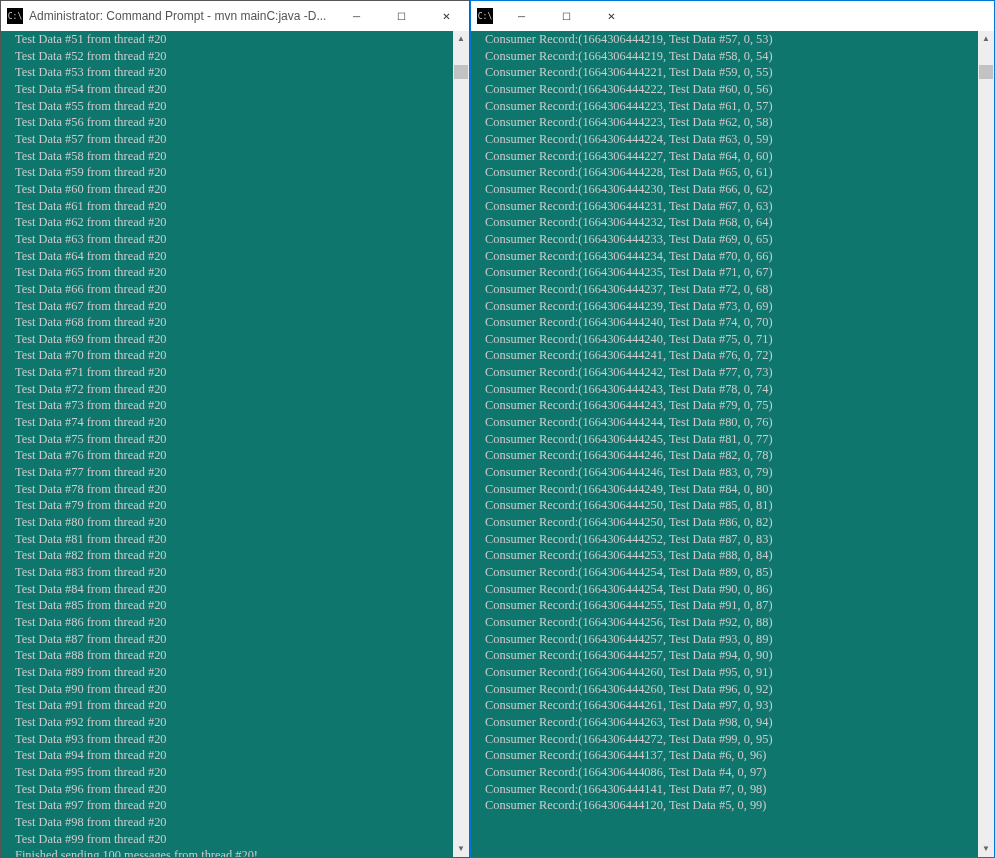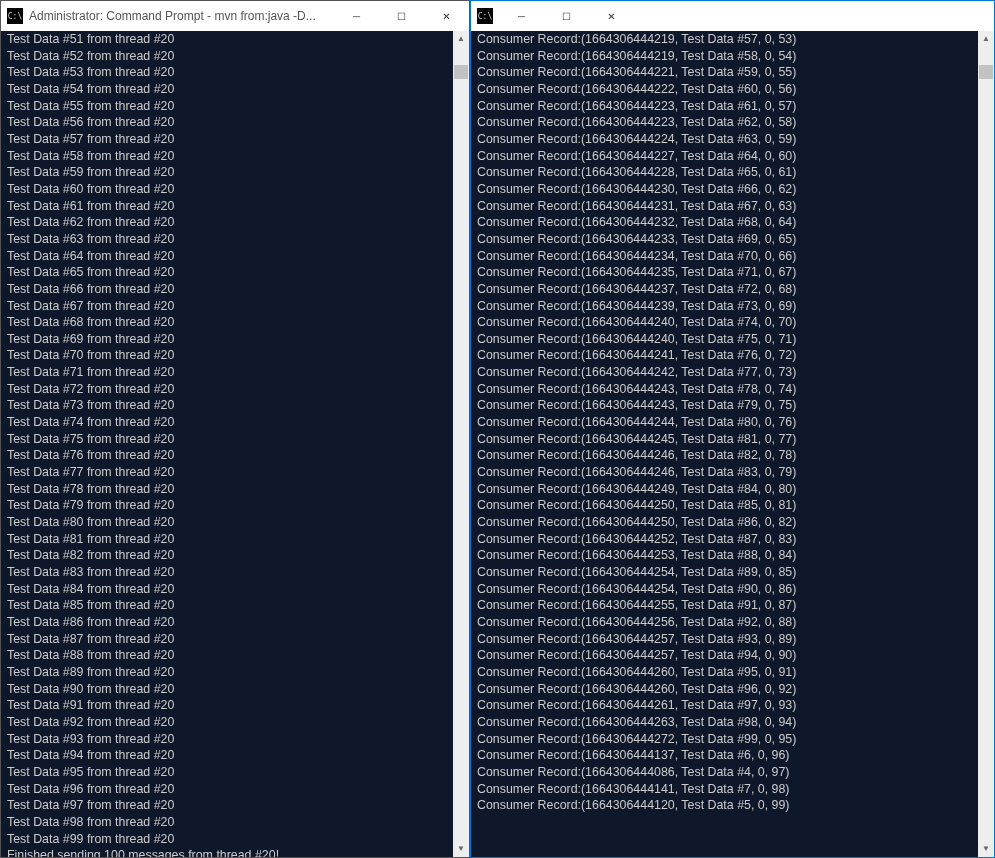--- a/index.html
+++ b/index.html
@@ -61,26 +61,26 @@
     width: 45px;
     height: 100%;
     display: flex;
     align-items: center;
     justify-content: center;
     font-size: 10px;
     color: #333;
   }
   .console {
     flex: 1;
-    background: #0f172a;
+    background: #0f766e;
     color: #ccc;
-    font-family: Liberation Sans, sans-serif;
+    font-family: Liberation Serif, serif;
     font-size: 12.4px;
     line-height: 16.65px;
-    padding: 0 2px 2px 6px;
+    padding: 0 2px 2px 14px;
     white-space: pre;
     overflow: hidden;
     position: relative;
   }
   .scrollbar {
     position: absolute;
     right: 0;
     top: 0;
     width: 16px;
     height: 100%;
@@ -104,21 +104,21 @@
     font-size: 8px;
     color: #666;
   }
 </style>
 </head>
 <body>
 
 <div class="window left">
   <div class="titlebar">
     <div class="title-icon">C:\</div>
-    <div class="title-text">Administrator: Command Prompt - mvn  from:java -D...</div>
+    <div class="title-text">Administrator: Command Prompt - mvn  mainC:java -D...</div>
     <div class="win-buttons">
       <div class="win-btn">─</div>
       <div class="win-btn">☐</div>
       <div class="win-btn">✕</div>
     </div>
   </div>
   <div class="console" id="console-left"><div>Test Data #51 from thread #20</div><div>Test Data #52 from thread #20</div><div>Test Data #53 from thread #20</div><div>Test Data #54 from thread #20</div><div>Test Data #55 from thread #20</div><div>Test Data #56 from thread #20</div><div>Test Data #57 from thread #20</div><div>Test Data #58 from thread #20</div><div>Test Data #59 from thread #20</div><div>Test Data #60 from thread #20</div><div>Test Data #61 from thread #20</div><div>Test Data #62 from thread #20</div><div>Test Data #63 from thread #20</div><div>Test Data #64 from thread #20</div><div>Test Data #65 from thread #20</div><div>Test Data #66 from thread #20</div><div>Test Data #67 from thread #20</div><div>Test Data #68 from thread #20</div><div>Test Data #69 from thread #20</div><div>Test Data #70 from thread #20</div><div>Test Data #71 from thread #20</div><div>Test Data #72 from thread #20</div><div>Test Data #73 from thread #20</div><div>Test Data #74 from thread #20</div><div>Test Data #75 from thread #20</div><div>Test Data #76 from thread #20</div><div>Test Data #77 from thread #20</div><div>Test Data #78 from thread #20</div><div>Test Data #79 from thread #20</div><div>Test Data #80 from thread #20</div><div>Test Data #81 from thread #20</div><div>Test Data #82 from thread #20</div><div>Test Data #83 from thread #20</div><div>Test Data #84 from thread #20</div><div>Test Data #85 from thread #20</div><div>Test Data #86 from thread #20</div><div>Test Data #87 from thread #20</div><div>Test Data #88 from thread #20</div><div>Test Data #89 from thread #20</div><div>Test Data #90 from thread #20</div><div>Test Data #91 from thread #20</div><div>Test Data #92 from thread #20</div><div>Test Data #93 from thread #20</div><div>Test Data #94 from thread #20</div><div>Test Data #95 from thread #20</div><div>Test Data #96 from thread #20</div><div>Test Data #97 from thread #20</div><div>Test Data #98 from thread #20</div><div>Test Data #99 from thread #20</div><div>Finished sending 100 messages from thread #20!</div>
     <div class="scrollbar">
       <div class="scroll-arrow" style="top:0">▲</div>
       <div class="scroll-thumb" id="thumb-left" style="top: 34px; height: 14px;"></div>

